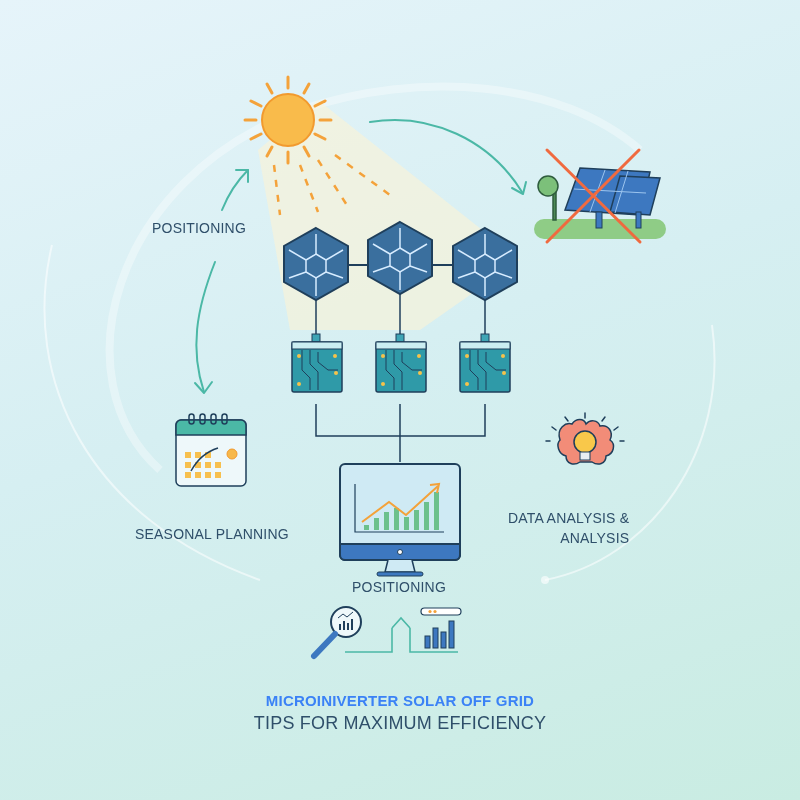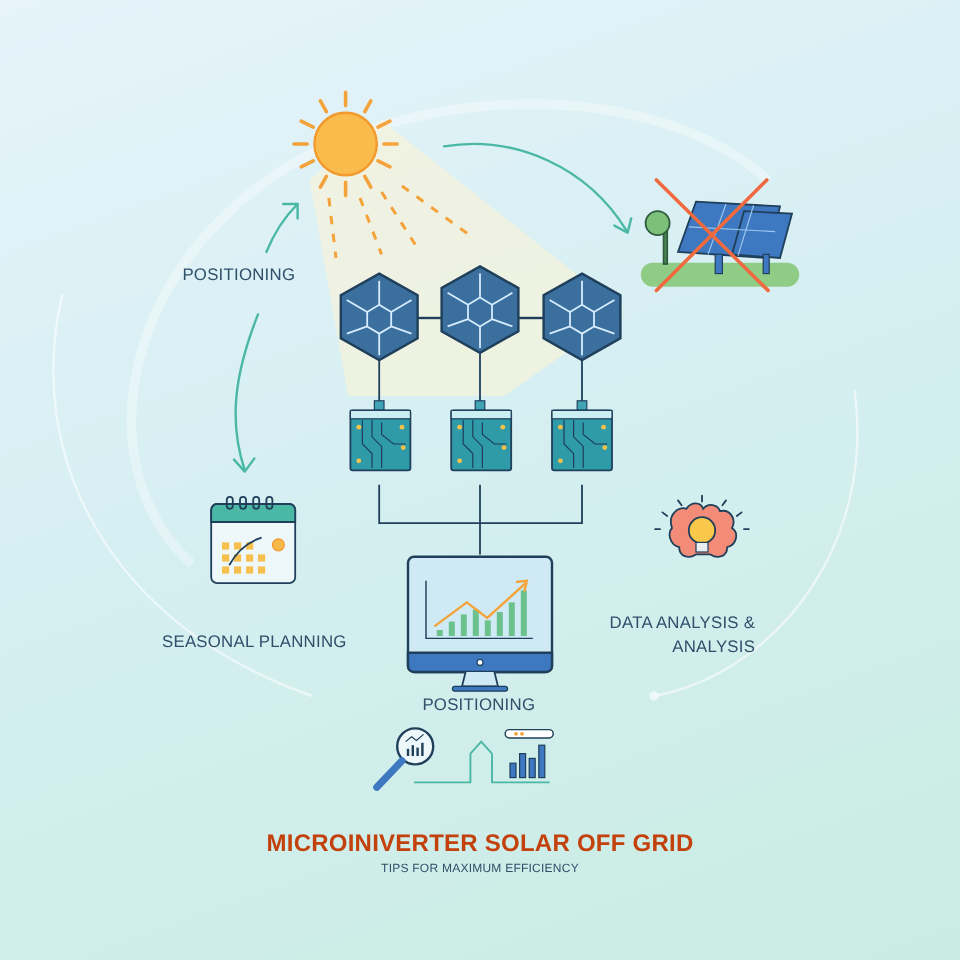--- a/index.html
+++ b/index.html
@@ -19,22 +19,22 @@
     text-align: right;
     white-space: nowrap;
   }
   #lbl-positioning { left: 152px; top: 220px; }
   #lbl-seasonal { left: 135px; top: 498px; margin-top: 28px; }
   #lbl-data { left: 508px; top: 508px; line-height: 20px; }
   #lbl-monitoring { left: 352px; top: 579px; }
   .title-block {
     position: absolute; left: 0; top: 692px; width: 800px; text-align: center;
   }
-  .title-main { font-size: 20px; font-weight: bold; color: #c2410c; letter-spacing: 0.2px; }
-  .title-sub { font-size: 10px; color: #2f4f6a; margin-top: 4px; letter-spacing: 0.2px; }
+  .title-main { font-size: 15px; font-weight: bold; color: #3b82f6; letter-spacing: 0.2px; }
+  .title-sub { font-size: 18px; color: #2f4f6a; margin-top: 4px; letter-spacing: 0.2px; }
 </style>
 </head>
 <body>
 
 <svg class="canvas" viewBox="0 0 800 800" xmlns="http://www.w3.org/2000/svg">
 
   <g fill="none" stroke="#ffffff" stroke-opacity="0.55">
     <path d="M160 470 C 60 380, 110 180, 300 110 C 420 70, 560 80, 640 150" stroke-width="8" stroke-opacity="0.35"></path>
     <path d="M52 245 C 20 380, 90 520, 260 580" stroke-width="2"></path>
     <path d="M712 325 C 730 450, 650 560, 545 580" stroke-width="2"></path>

